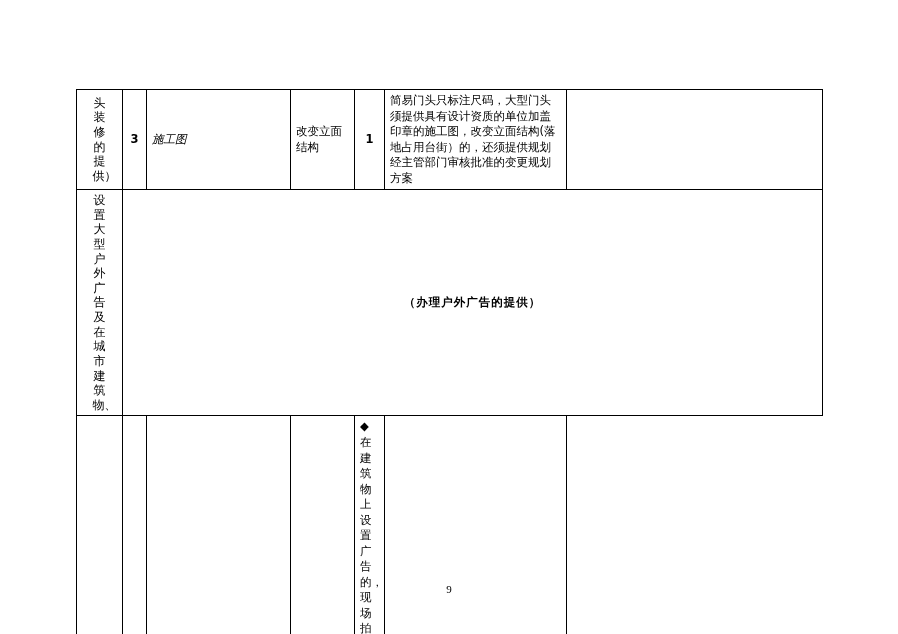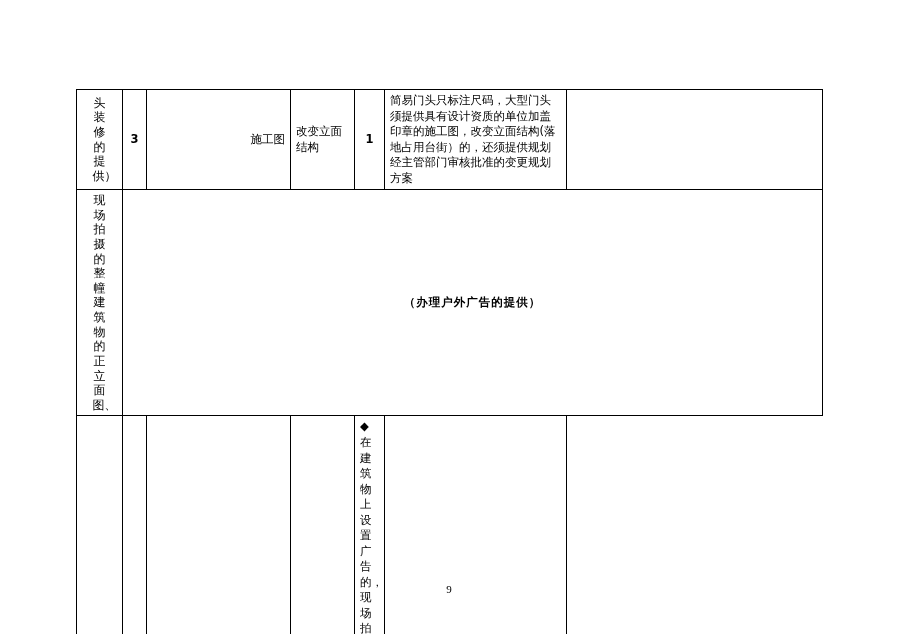--- a/index.html
+++ b/index.html
@@ -60,23 +60,24 @@
     line-height: 1.22;
     word-break: break-all;
     letter-spacing: 0;
   }
   .numcell {
     text-align: center;
     font-size: 12px;
     font-weight: bold;
   }
   .namecell {
-    text-align: right;
+    text-align: left;
     font-size: 12px;
     padding-left: 12px;
+    font-style: italic;
   }
   .applycell {
     text-align: left;
     font-size: 12px;
     padding-left: 6px;
     line-height: 1.5;
   }
   .qtycell {
     text-align: center;
     font-size: 12px;
@@ -142,21 +143,21 @@
         <td class="numcell">3</td>
         <td class="namecell">施工图</td>
         <td class="applycell">改变立面结构</td>
         <td class="qtycell">1</td>
         <td class="descell nowrap-note">简易门头只标注尺码，大型门头须提供具有设计资质的单位加盖印章的施工图，改变立面结构(落地占用台街）的，还须提供规划经主管部门审核批准的变更规划方案</td>
         <td class="lastcell"></td>
       </tr>
 
       <tr>
         <td class="vcell tall-b">
-          <span class="vtext">现场拍摄的整幢建筑物的正立面图、</span>
+          <span class="vtext">设置大型户外广告及在城市建筑物、</span>
         </td>
         <td class="section-title" colspan="6">（办理户外广告的提供）</td>
       </tr>
 
       <tr>
         <td class="numcell tall-c">1</td>
         <td class="namecell">现状图（实景图）</td>
         <td class="applycell">申请人提交</td>
         <td class="qtycell">1</td>
         <td class="descell nowrap-note">◆在建筑物上设置广告的，现场拍摄的整幢建筑物的正立面图，并在正立面图上标示拟设置广告的具体位置。

